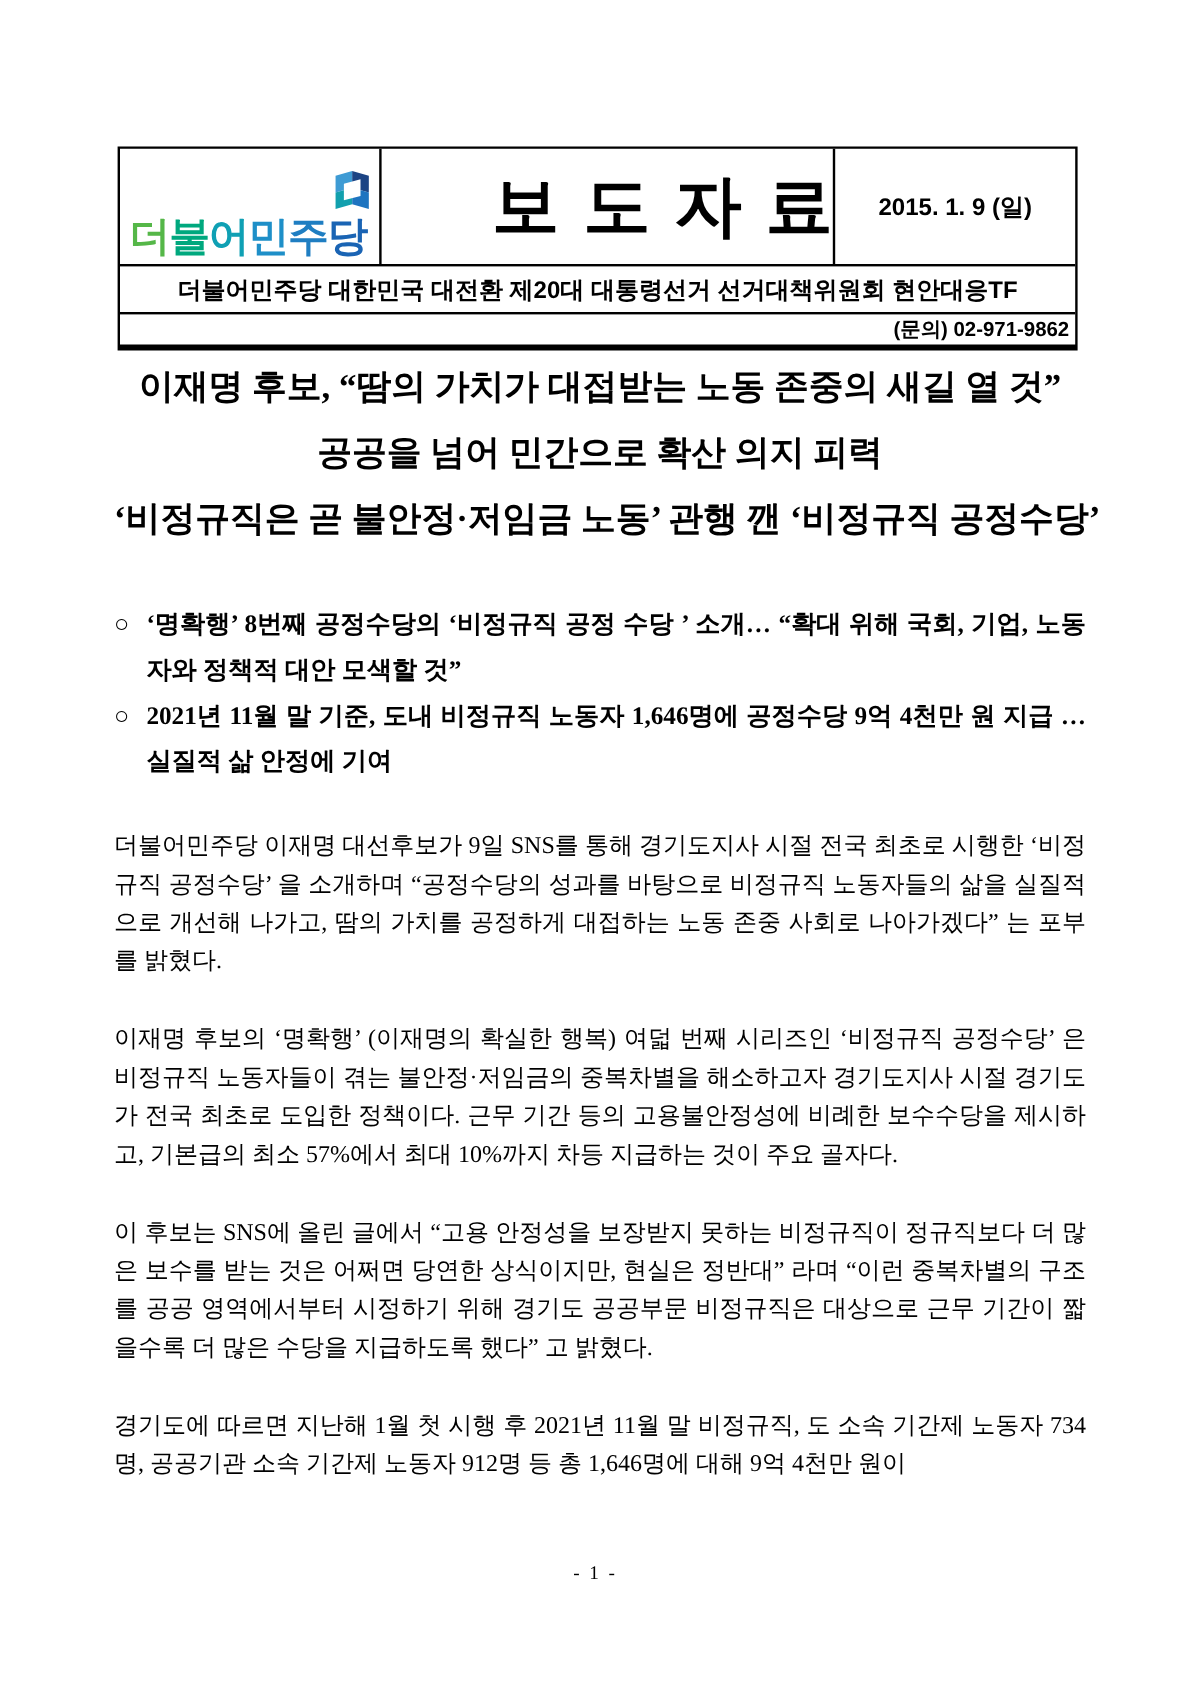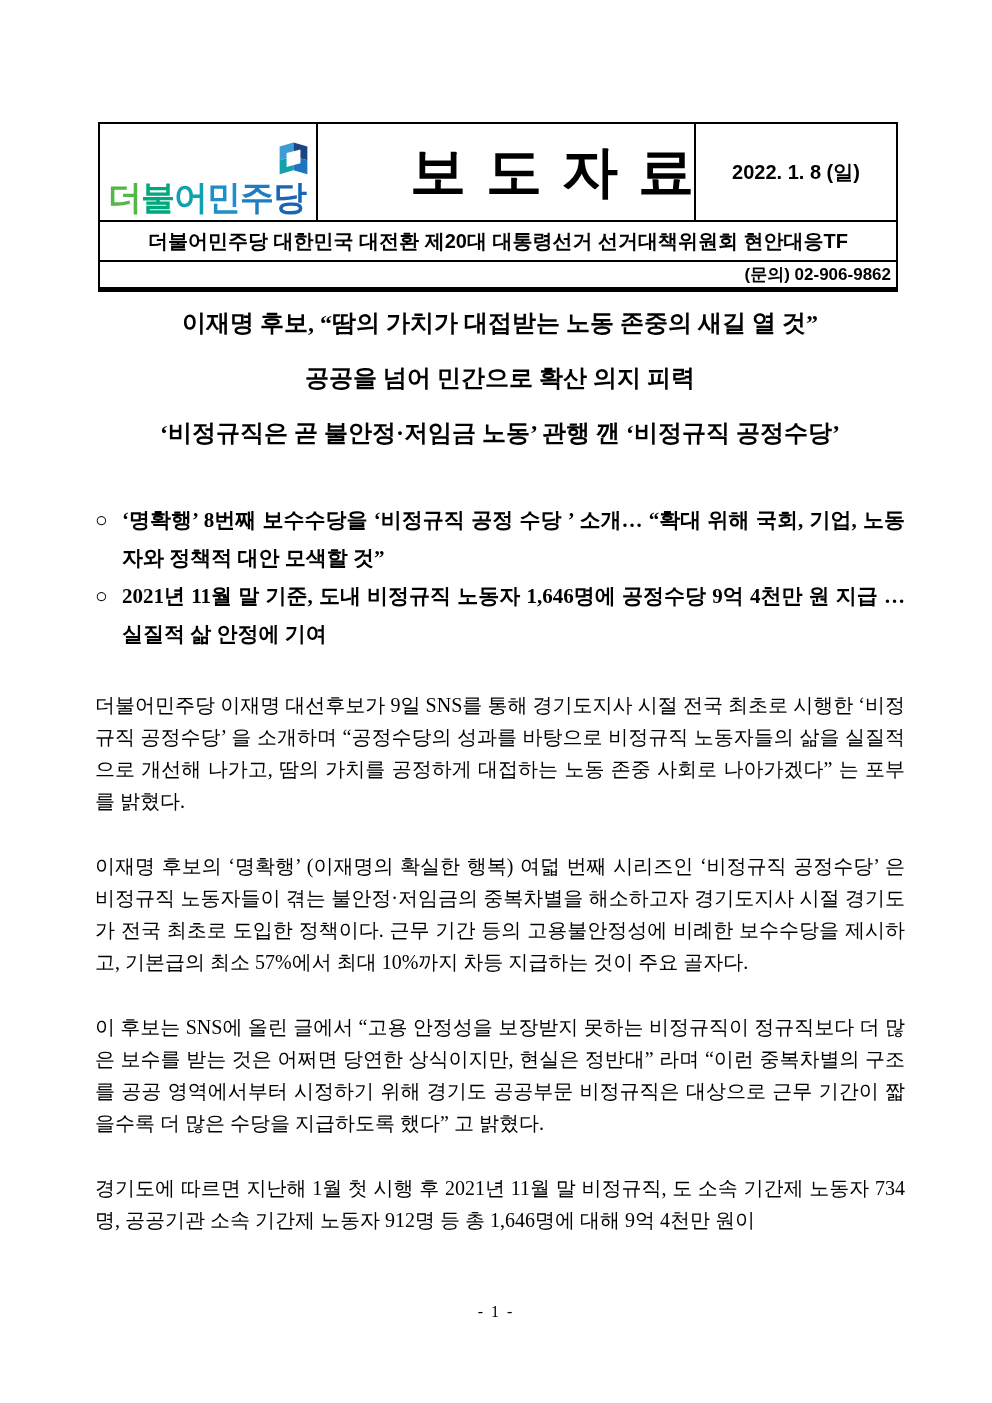--- a/index.html
+++ b/index.html
@@ -56,21 +56,21 @@
   .row3 {
     height: 25px;
     display: flex; align-items: center; justify-content: flex-end;
     padding-right: 5px;
     font-family: "Liberation Sans", sans-serif; font-weight: bold; font-size: 17px;
   }
 
   
   .content { position: absolute; left: 95px; top: 296px; width: 810px; }
 
-  .headline { text-align: center; font-weight: bold; font-size: 24px; line-height: 55px; }
+  .headline { text-align: center; font-weight: bold; font-size: 29px; line-height: 55px; }
   .headline div { white-space: nowrap; }
 
   .bullets { margin-top: 40px; font-weight: bold; font-size: 21px; }
   .bullet { display: flex; line-height: 38px; margin: 0; }
   .bullet-marker { width: 27px; flex: none; }
   .bullet-text { flex: 1; text-align: justify; }
 
   .paragraphs { margin-top: 36px; font-size: 20px; font-family: Liberation Serif, serif; }
   .paragraphs p { margin: 0 0 33px 0; line-height: 32px; text-align: justify; }
   .paragraphs p:last-child { margin-bottom: 0; }
@@ -93,38 +93,38 @@
           <polygon points="8,56 50,44 50,86 8,98" style="fill: rgb(18, 160, 174);"></polygon>
           <polygon points="50,44 92,56 92,98 50,86" style="fill: rgb(30, 116, 192);"></polygon>
           <polygon points="29,34 71,23 71,65 29,76" style="fill: rgb(255, 255, 255);"></polygon>
         </svg>
         <span class="logo-text"><span style="color: rgb(85, 183, 72);">더</span><span style="color: rgb(0, 168, 126);">불</span><span style="color: rgb(15, 160, 180);">어</span><span style="color: rgb(30, 143, 200);">민</span><span style="color: rgb(31, 126, 194);">주</span><span style="color: rgb(26, 100, 180);">당</span></span>
       </span>
     </div>
     <div class="title-cell">
       <span class="title-text">보도자료</span>
     </div>
-    <div class="date-cell">2022. 1. 8 (일)</div>
+    <div class="date-cell">2015. 1. 9 (일)</div>
   </div>
   <div class="row2">더불어민주당 대한민국 대전환 제20대 대통령선거 선거대책위원회 현안대응TF</div>
-  <div class="row3">(문의) 02-906-9862</div>
+  <div class="row3">(문의) 02-971-9862</div>
 </div>
 
 <div class="content">
 
   <div class="headline">
     <div>이재명 후보,  “땀의 가치가 대접받는 노동 존중의 새길 열 것”</div>
     <div>공공을 넘어 민간으로 확산 의지 피력</div>
     <div>‘비정규직은 곧 불안정·저임금 노동’  관행 깬 ‘비정규직 공정수당’</div>
   </div>
 
   <div class="bullets">
     <div class="bullet">
       <span class="bullet-marker">○</span>
-      <span class="bullet-text">‘명확행’  8번째 보수수당을 ‘비정규직 공정 수당 ’ 소개… “확대 위해 국회, 기업, 노동자와 정책적 대안 모색할 것”</span>
+      <span class="bullet-text">‘명확행’  8번째 공정수당의 ‘비정규직 공정 수당 ’ 소개… “확대 위해 국회, 기업, 노동자와 정책적 대안 모색할 것”</span>
     </div>
     <div class="bullet">
       <span class="bullet-marker">○</span>
       <span class="bullet-text">2021년 11월 말 기준, 도내 비정규직 노동자 1,646명에 공정수당 9억 4천만 원 지급 … 실질적 삶 안정에 기여</span>
     </div>
   </div>
 
   <div class="paragraphs">
     <p>더불어민주당 이재명 대선후보가 9일 SNS를 통해 경기도지사 시절 전국 최초로 시행한 ‘비정규직 공정수당’ 을 소개하며 “공정수당의 성과를 바탕으로 비정규직 노동자들의 삶을 실질적으로 개선해 나가고, 땀의 가치를 공정하게 대접하는 노동 존중 사회로 나아가겠다” 는 포부를 밝혔다.</p>
     <p>이재명 후보의 ‘명확행’ (이재명의 확실한 행복) 여덟 번째 시리즈인 ‘비정규직 공정수당’ 은 비정규직 노동자들이 겪는 불안정·저임금의 중복차별을 해소하고자 경기도지사 시절 경기도가 전국 최초로 도입한 정책이다. 근무 기간 등의 고용불안정성에 비례한 보수수당을 제시하고, 기본급의 최소 57%에서 최대 10%까지 차등 지급하는 것이 주요 골자다.</p>

